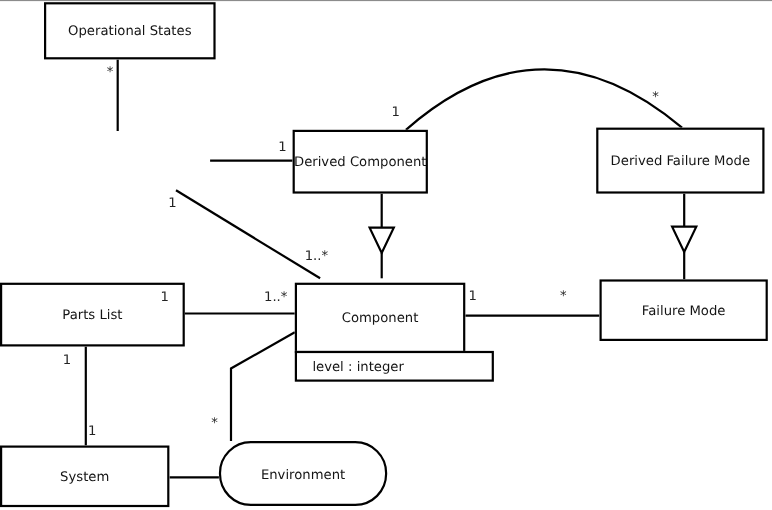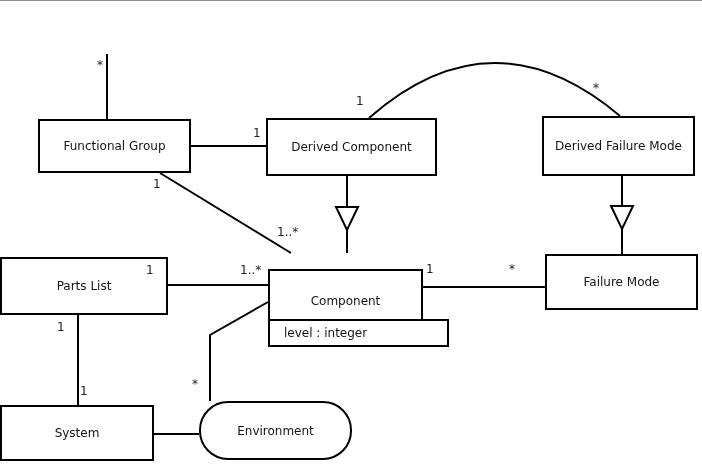--- a/index.html
+++ b/index.html
@@ -82,38 +82,38 @@
 
     <line x1="423" y1="286" x2="545" y2="286" stroke="#000" stroke-width="2"></line>
 
     <line x1="78" y1="314" x2="78" y2="404" stroke="#000" stroke-width="2"></line>
 
     <line x1="154" y1="433" x2="199" y2="433" stroke="#000" stroke-width="2"></line>
 
     <polyline points="268,301 210,334 210,400" fill="none" stroke="#000" stroke-width="2"></polyline>
   </svg>
 
-
-  <div class="uml-box" style="left:38px; top:118px; width:153px; height:54px;">
-    <span>Functional Group</span>
+  <div class="uml-box" style="left:40px; top:1px; width:156px; height:52px;">
+    <span>Operational States</span>
   </div>
 
-  <div class="uml-box" style="left:266px; top:117px; width:171px; height:58px;">
+
+  <div class="uml-box" style="left:266px; top:117px; width:123px; height:58px;">
     <span>Derived Component</span>
   </div>
 
   <div class="uml-box" style="left:542px; top:115px; width:153px; height:60px; ">
     <span>Derived Failure Mode</span>
   </div>
 
   <div class="uml-box" style="left:0px; top:256px; width:168px; height:58px;">
     <span>Parts List</span>
   </div>
 
-  <div class="uml-box" style="left:268px; top:268px; width:155px; height:64px;">
+  <div class="uml-box" style="left:268px; top:256px; width:155px; height:64px;">
     <span>Component</span>
   </div>
   <div class="uml-box attr-compartment" style="left:268px; top:318px; width:181px; height:28px;">
     <span>level : integer</span>
   </div>
 
   <div class="uml-box" style="left:545px; top:253px; width:153px; height:56px;">
     <span>Failure Mode</span>
   </div>
 

